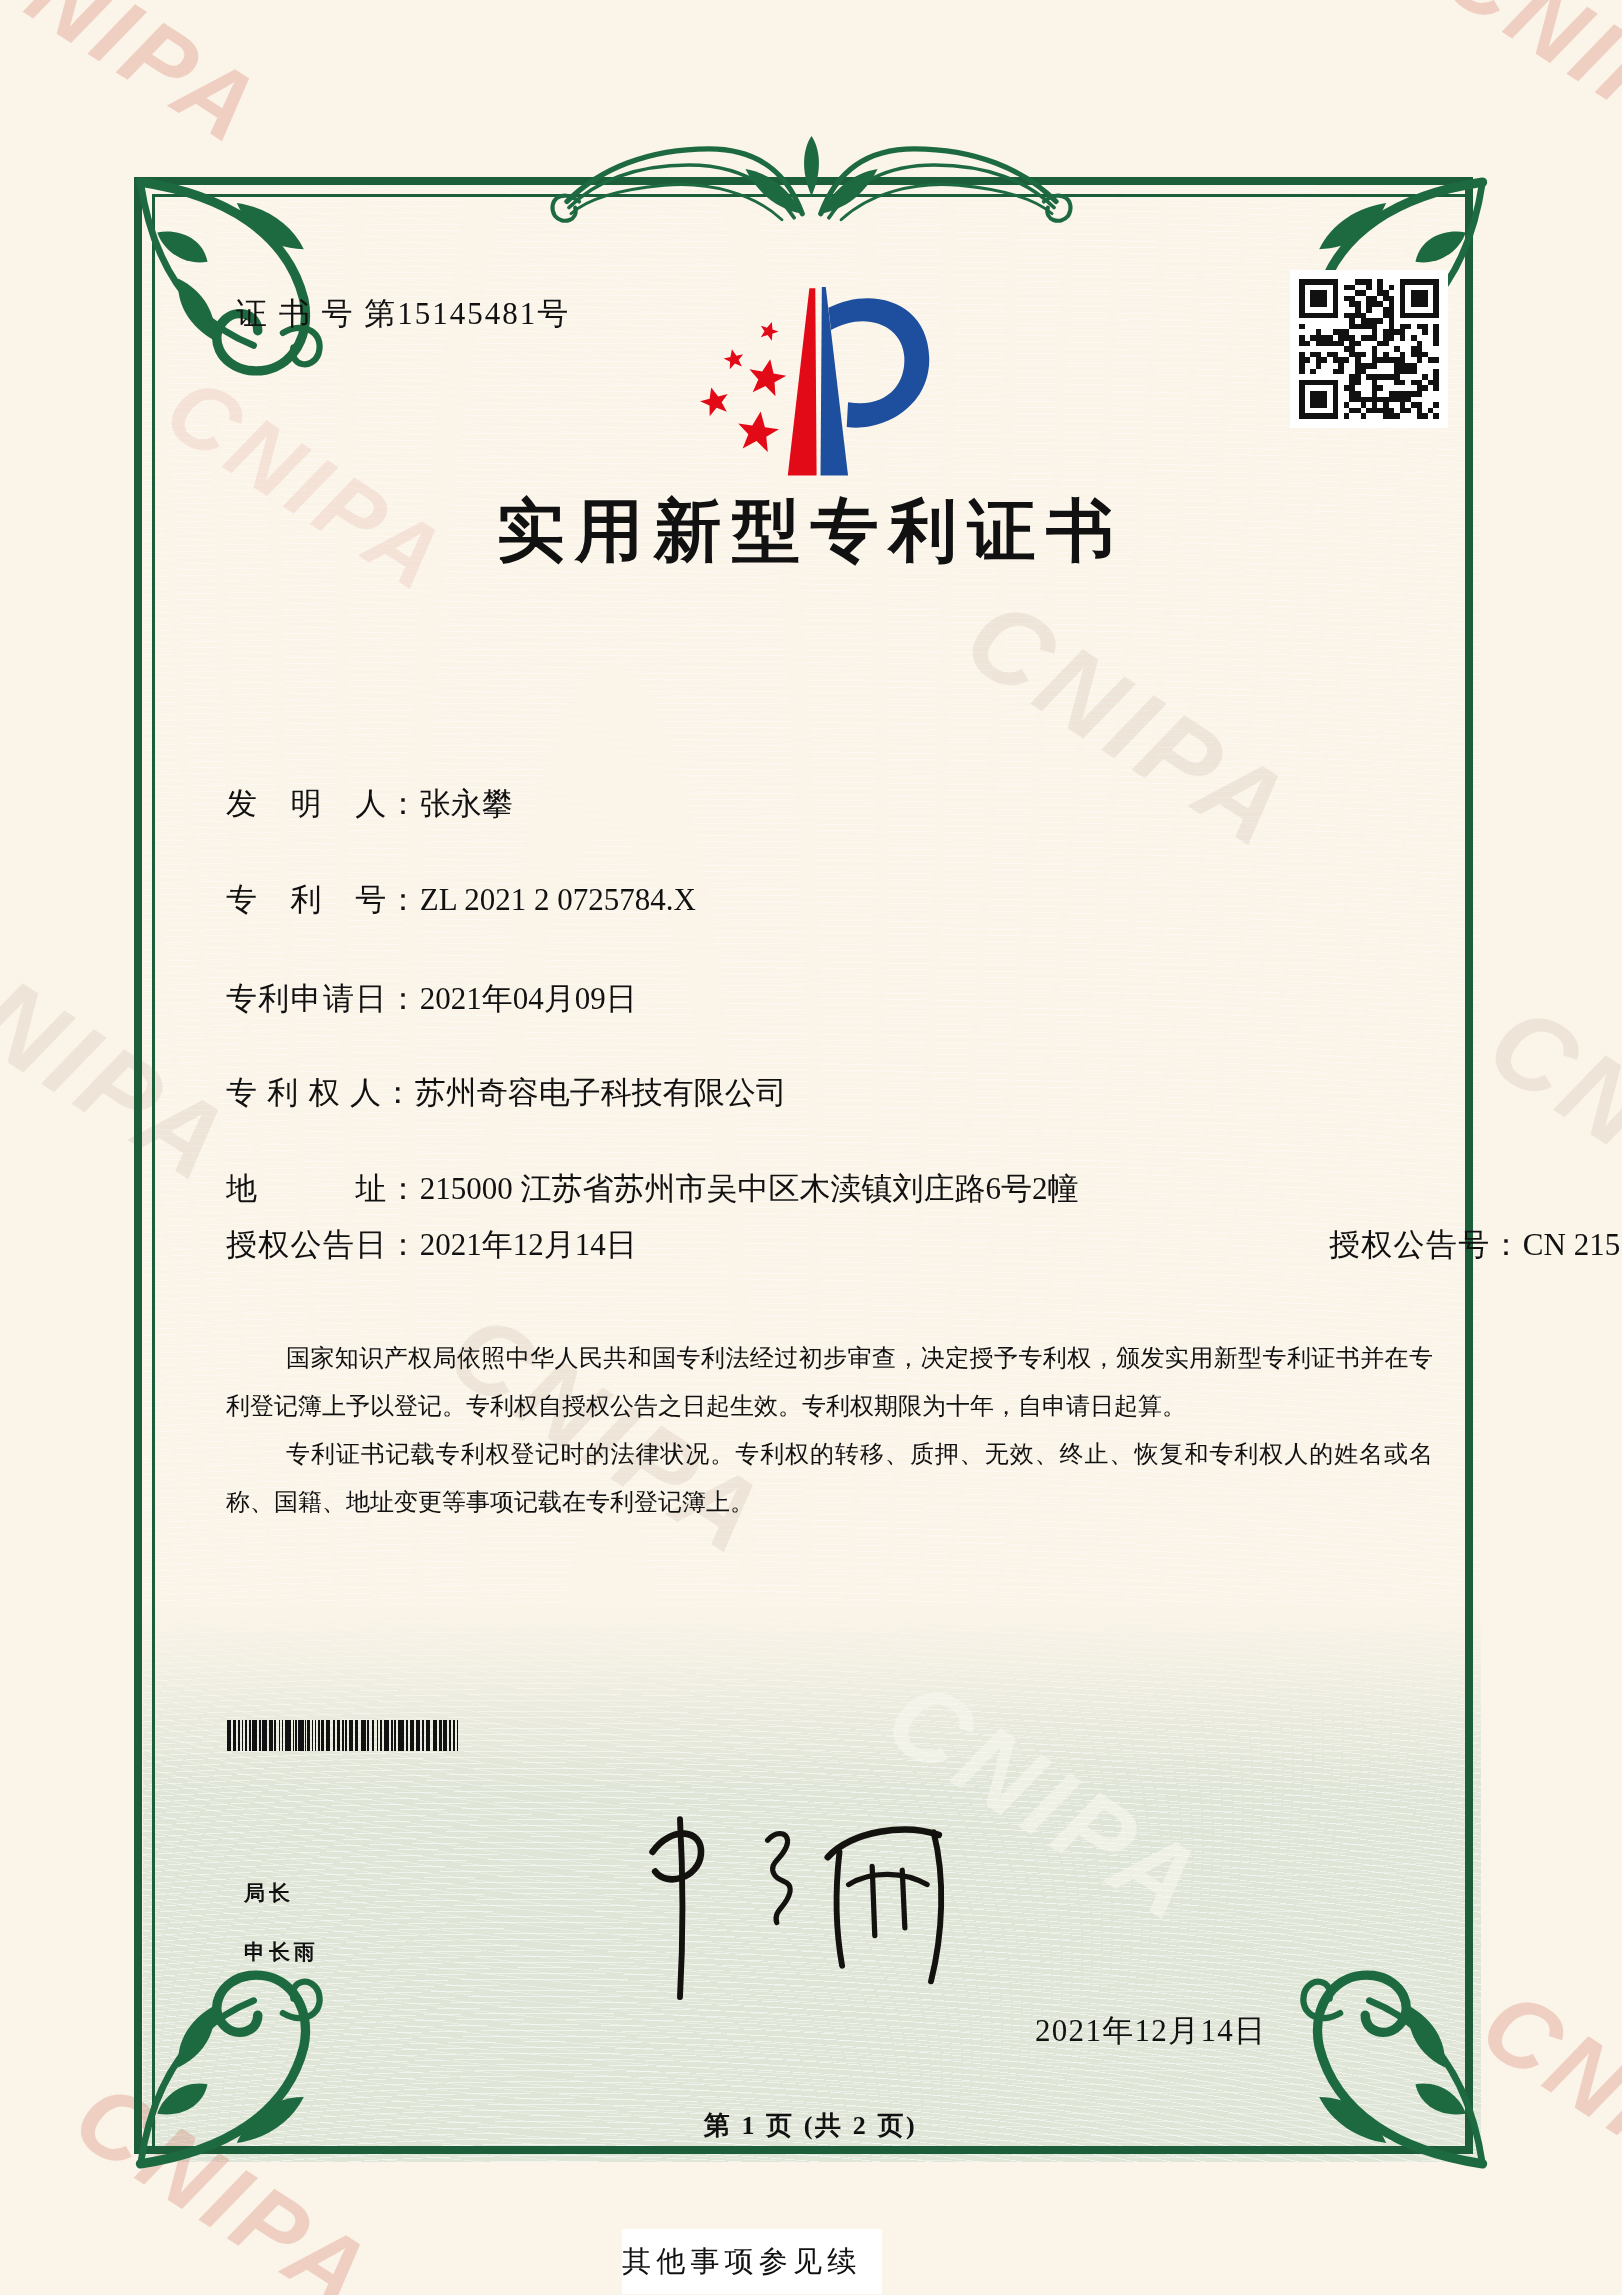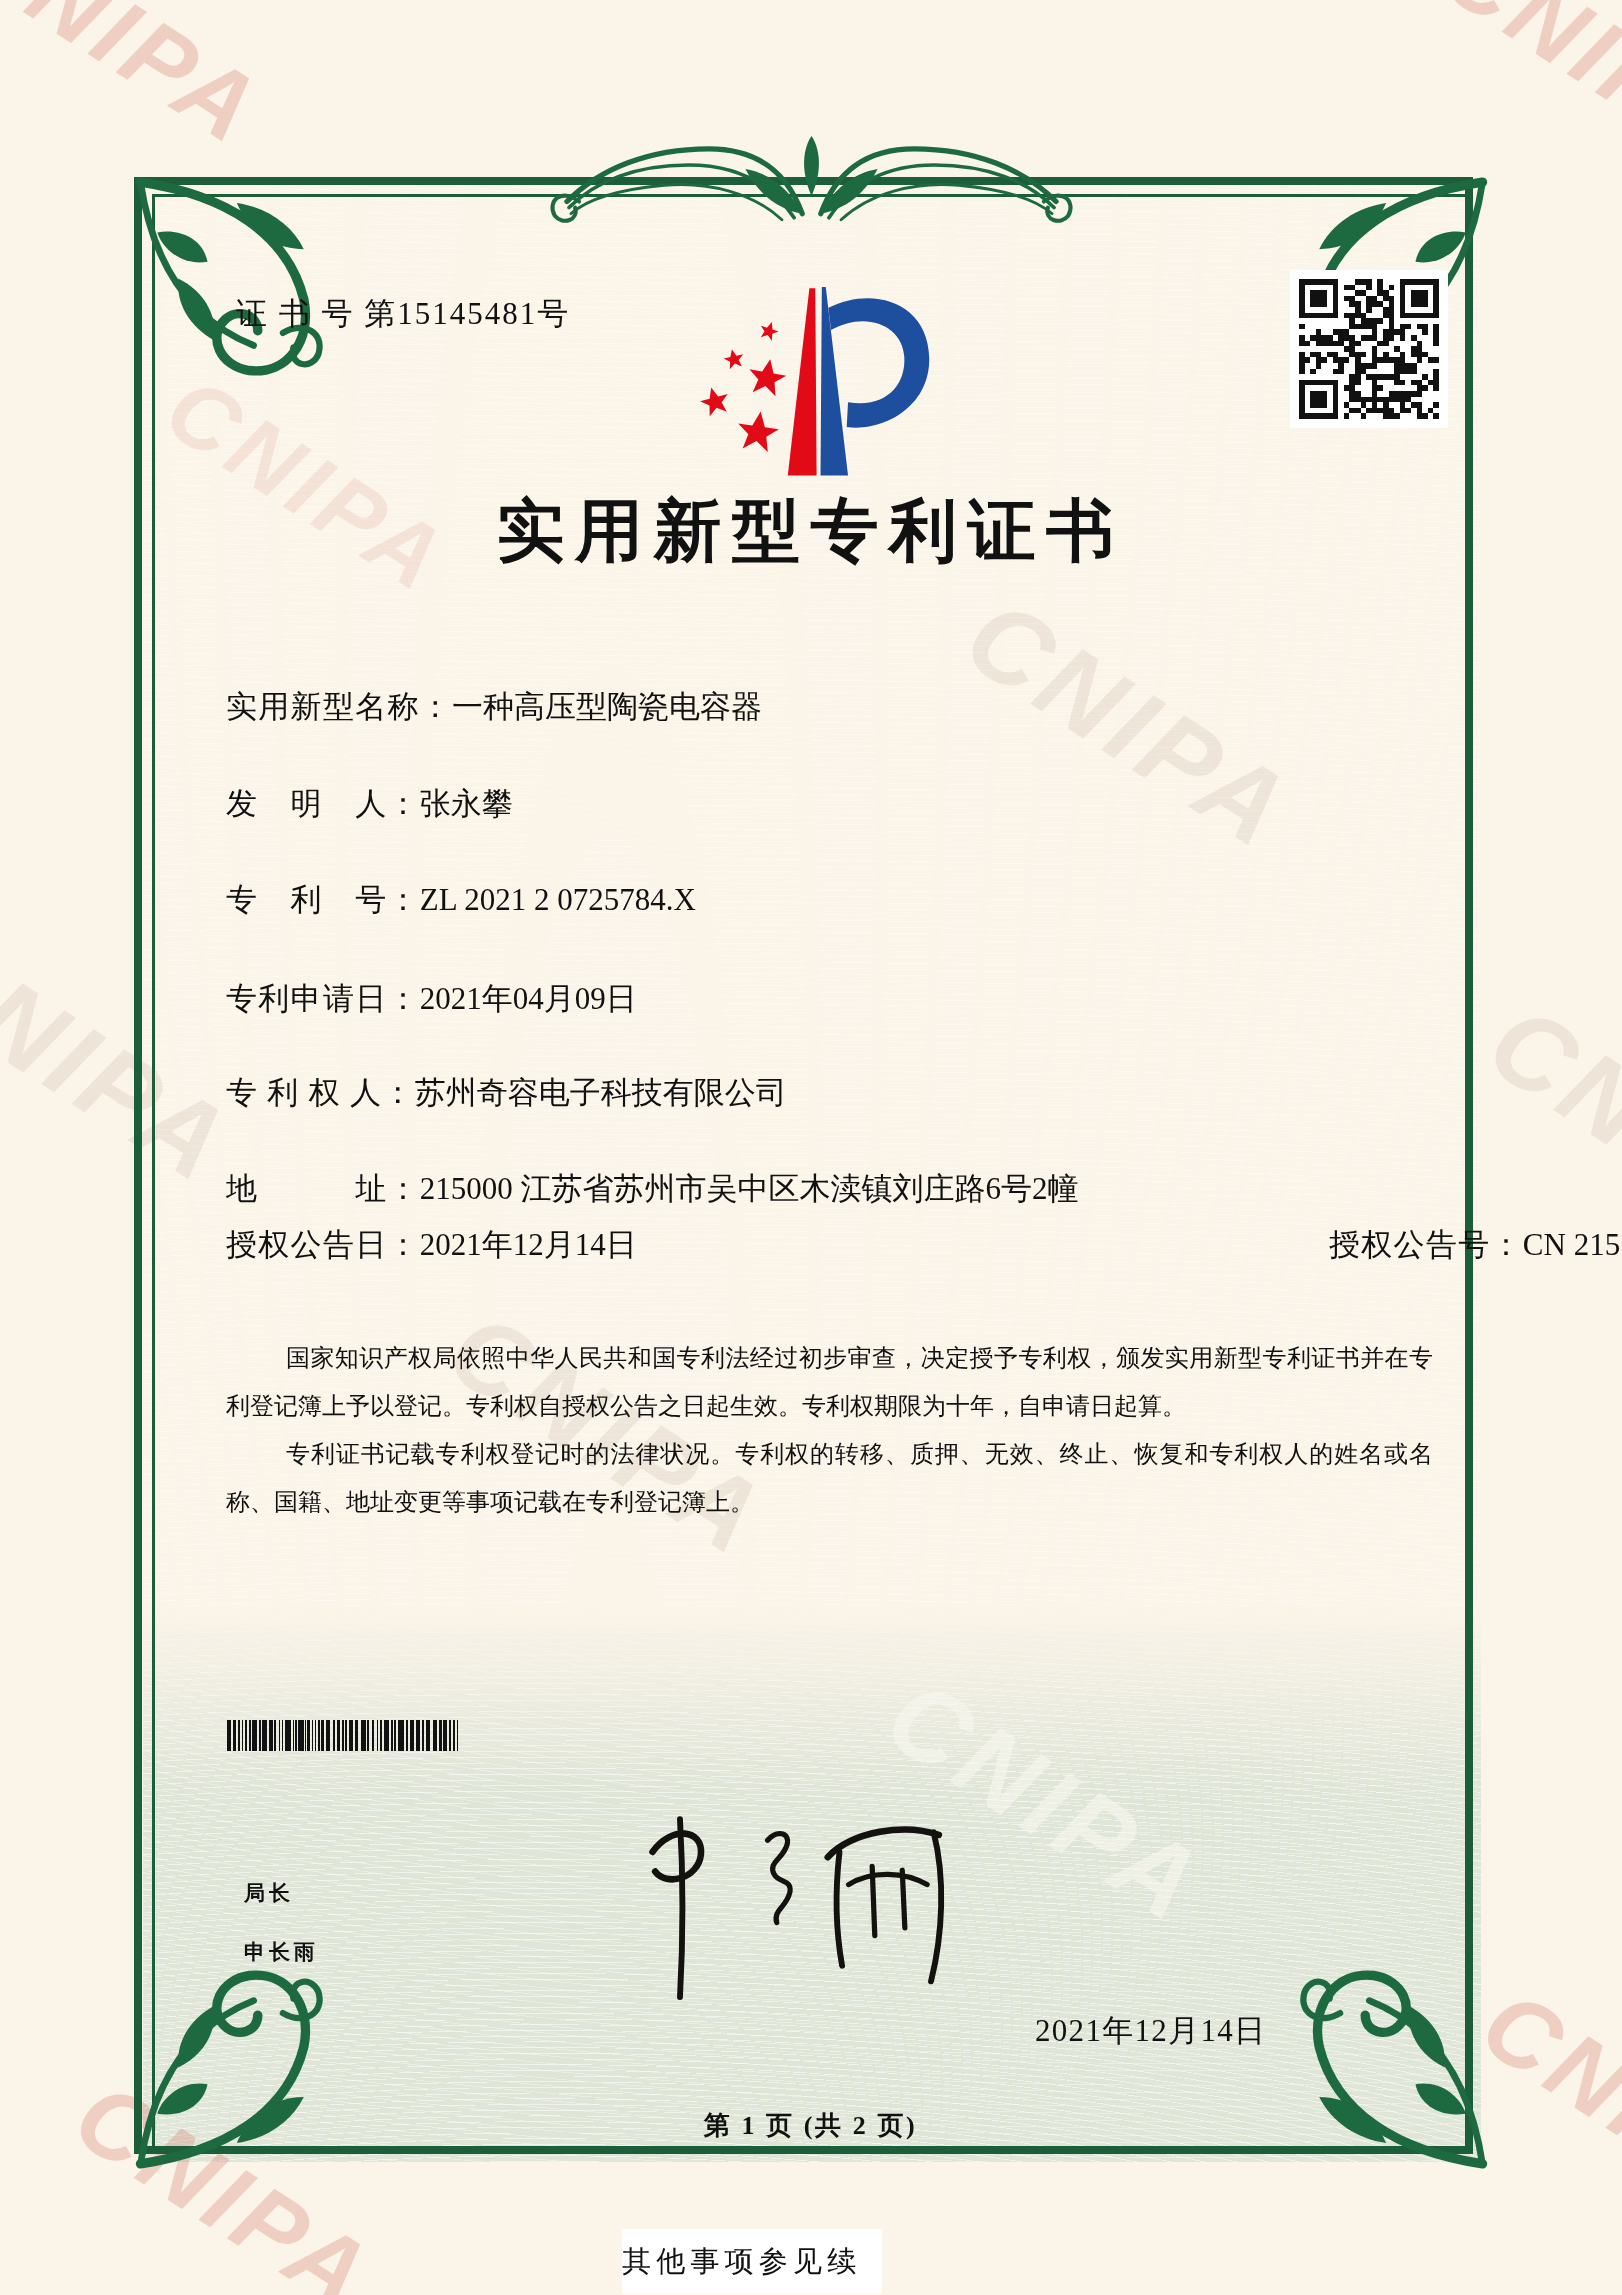--- a/index.html
+++ b/index.html
@@ -376,23 +376,20 @@
         <rect x="19" y="1" width="5" height="5" fill="#fff"></rect>
         <rect x="20" y="2" width="3" height="3" fill="#111"></rect>
         <rect x="0" y="18" width="7" height="7"></rect>
         <rect x="1" y="19" width="5" height="5" fill="#fff"></rect>
         <rect x="2" y="20" width="3" height="3" fill="#111"></rect>
       </svg>
   </div>
 
   <div class="abs title">实用新型专利证书</div>
 
-  <div class="abs field" style="top:686px">
-    <span class="lab">实用新型名称：</span><span>一种高压型陶瓷电容器</span>
-  </div>
   <div class="abs field" style="top:783px">
     <span class="lab">发　明　人：</span><span>张永攀</span>
   </div>
   <div class="abs field" style="top:879px">
     <span class="lab">专　利　号：</span><span>ZL 2021 2 0725784.X</span>
   </div>
   <div class="abs field" style="top:978px">
     <span class="lab">专利申请日：</span><span>2021年04月09日</span>
   </div>
   <div class="abs field" style="top:1072px">

